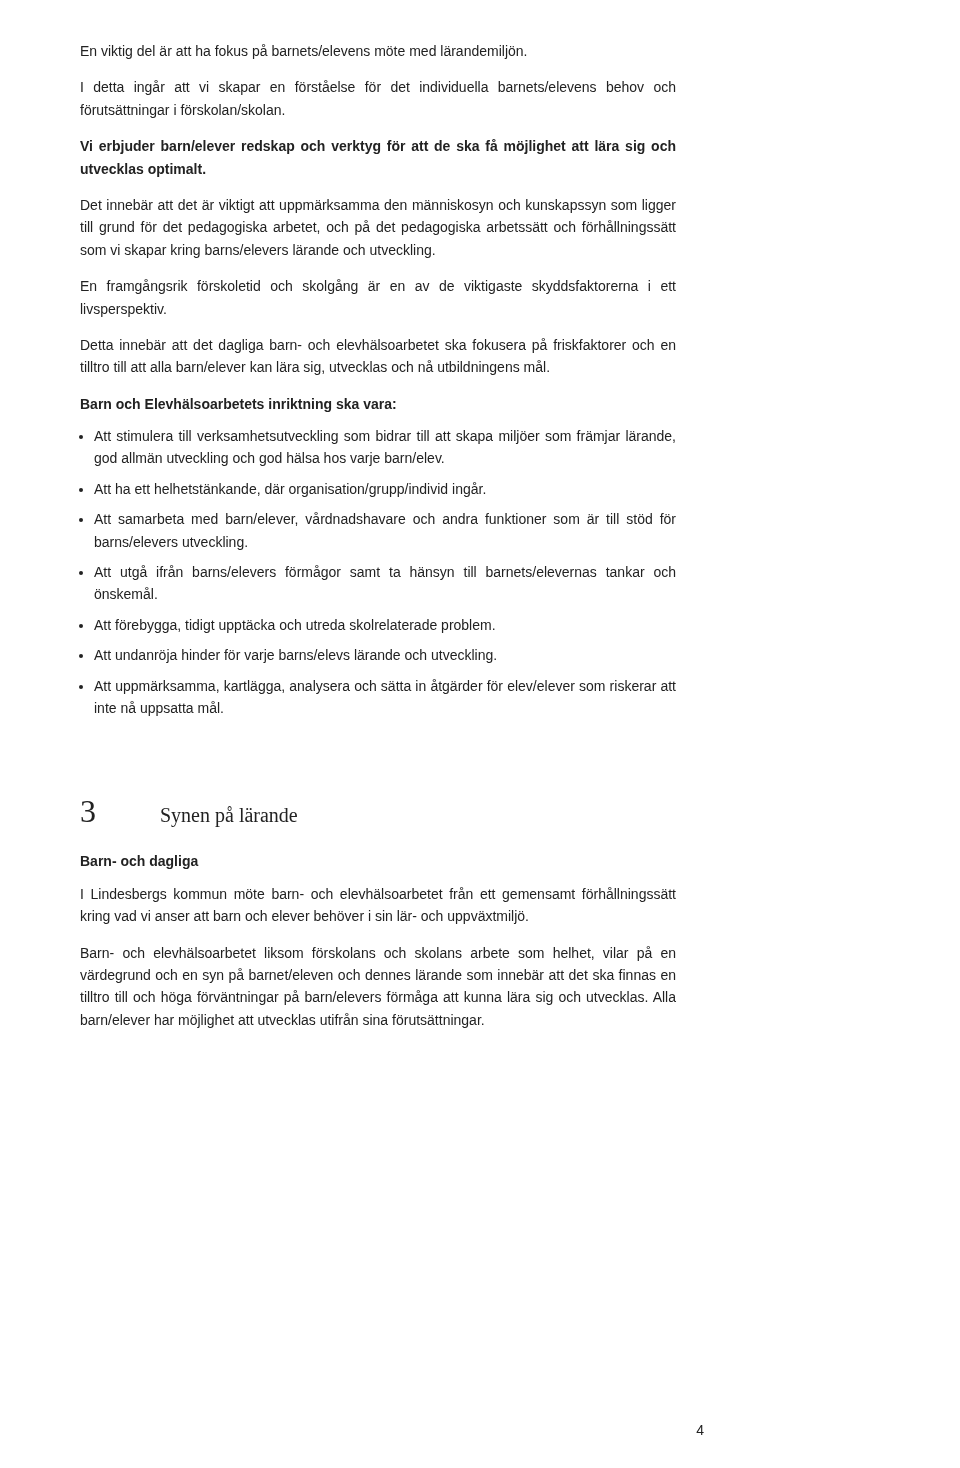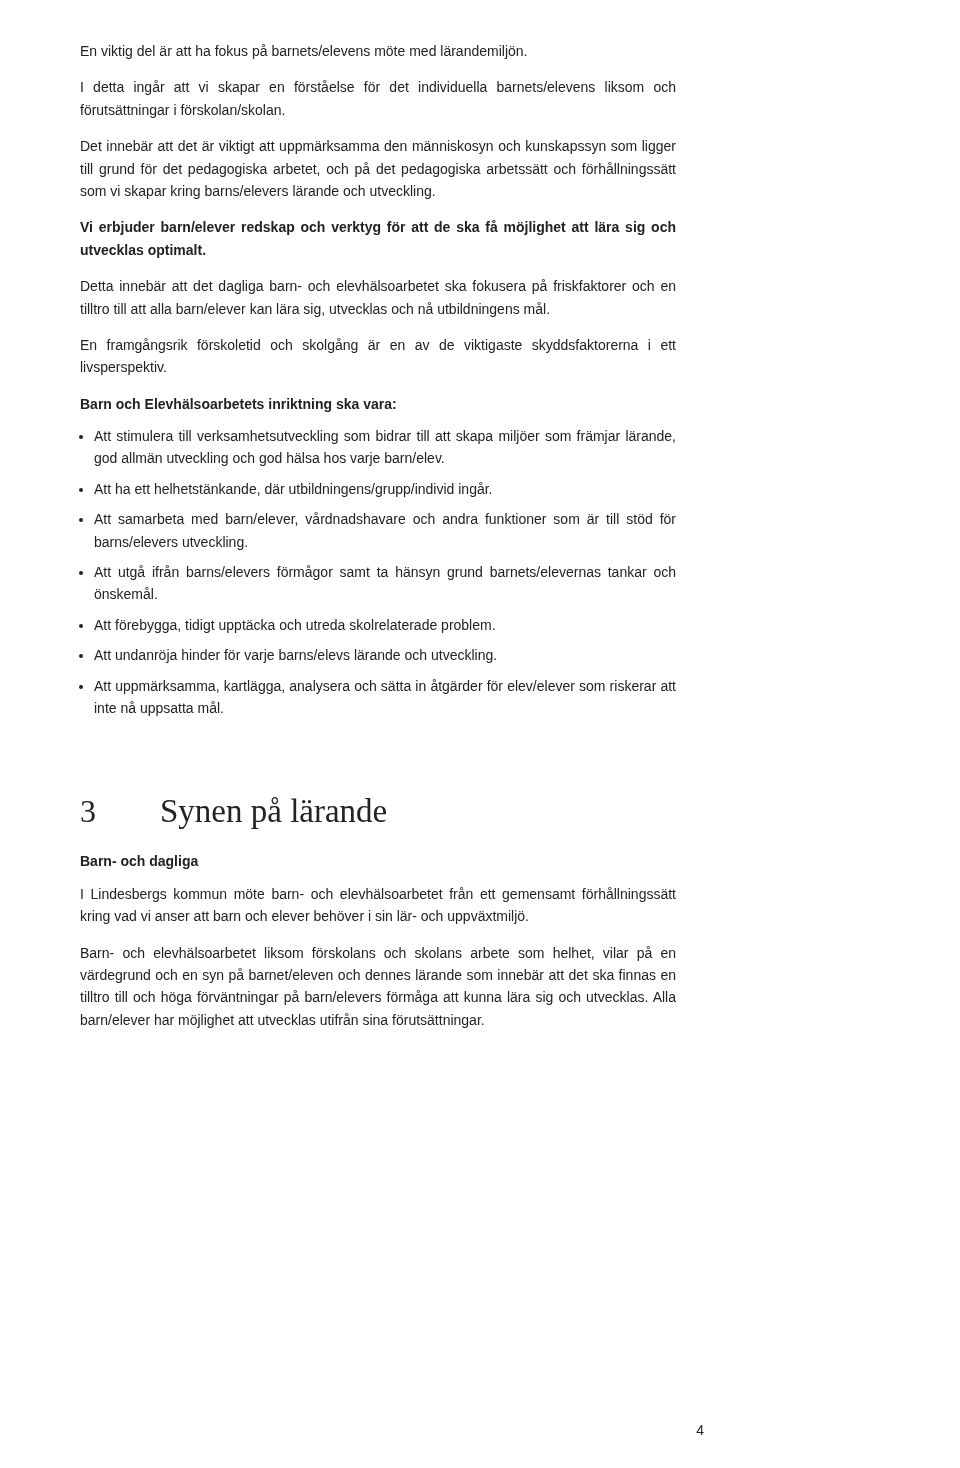--- a/index.html
+++ b/index.html
@@ -48,21 +48,21 @@
       margin-bottom: 20px;
     }
     .section-number {
       font-size: 32px;
       font-weight: normal;
       margin-right: 40px;
       min-width: 40px;
       font-family: 'Times New Roman', serif;
     }
     .section-title {
-      font-size: 33px;
+      font-size: 20px;
       font-weight: normal;
       font-family: 'Times New Roman', serif;
     }
     .page-number {
       position: absolute;
       bottom: 30px;
       right: 80px;
       font-size: 14px;
     }
     .page-wrapper {
@@ -72,37 +72,37 @@
       height: 20px;
     }
   </style>
 </head>
 <body>
 
 <div class="page page-wrapper">
 
   <p class="paragraph">En viktig del är att ha fokus på barnets/elevens möte med lärandemiljön.</p>
 
-  <p class="paragraph">I detta ingår att vi skapar en förståelse för det individuella barnets/elevens liksom och förutsättningar i förskolan/skolan.</p>
+  <p class="paragraph">I detta ingår att vi skapar en förståelse för det individuella barnets/elevens behov och förutsättningar i förskolan/skolan.</p>
+
+  <p class="paragraph"><span style="font-weight:bold;">Vi erbjuder barn/elever redskap och verktyg för att de ska få möjlighet att lära sig och utvecklas optimalt.</span></p>
 
   <p class="paragraph">Det innebär att det är viktigt att uppmärksamma den människosyn och kunskapssyn som ligger till grund för det pedagogiska arbetet, och på det pedagogiska arbetssätt och förhållningssätt som vi skapar kring barns/elevers lärande och utveckling.</p>
 
-  <p class="paragraph"><span style="font-weight:bold;">Vi erbjuder barn/elever redskap och verktyg för att de ska få möjlighet att lära sig och utvecklas optimalt.</span></p>
+  <p class="paragraph">En framgångsrik förskoletid och skolgång är en av de viktigaste skyddsfaktorerna i ett livsperspektiv.</p>
 
   <p class="paragraph">Detta innebär att det dagliga barn- och elevhälsoarbetet ska fokusera på friskfaktorer och en tilltro till att alla barn/elever kan lära sig, utvecklas och nå utbildningens mål.</p>
-
-  <p class="paragraph">En framgångsrik förskoletid och skolgång är en av de viktigaste skyddsfaktorerna i ett livsperspektiv.</p>
 
   <p class="bold-heading">Barn och Elevhälsoarbetets inriktning ska vara:</p>
 
   <ul class="bullet-list">
     <li class="bullet-item">Att stimulera till verksamhetsutveckling som bidrar till att skapa miljöer som främjar lärande, god allmän utveckling och god hälsa hos varje barn/elev.</li>
-    <li class="bullet-item">Att ha ett helhetstänkande, där utbildningens/grupp/individ ingår.</li>
+    <li class="bullet-item">Att ha ett helhetstänkande, där organisation/grupp/individ ingår.</li>
     <li class="bullet-item">Att samarbeta med barn/elever, vårdnadshavare och andra funktioner som är till stöd för barns/elevers utveckling.</li>
-    <li class="bullet-item">Att utgå ifrån barns/elevers förmågor samt ta hänsyn grund barnets/elevernas tankar och önskemål.</li>
+    <li class="bullet-item">Att utgå ifrån barns/elevers förmågor samt ta hänsyn till barnets/elevernas tankar och önskemål.</li>
     <li class="bullet-item">Att förebygga, tidigt upptäcka och utreda skolrelaterade problem.</li>
     <li class="bullet-item">Att undanröja hinder för varje barns/elevs lärande och utveckling.</li>
     <li class="bullet-item">Att uppmärksamma, kartlägga, analysera och sätta in åtgärder för elev/elever som riskerar att inte nå uppsatta mål.</li>
   </ul>
 
   <div class="spacer"></div>
 
   <div class="section-header">
     <span class="section-number">3</span>
     <span class="section-title">Synen på lärande</span>

